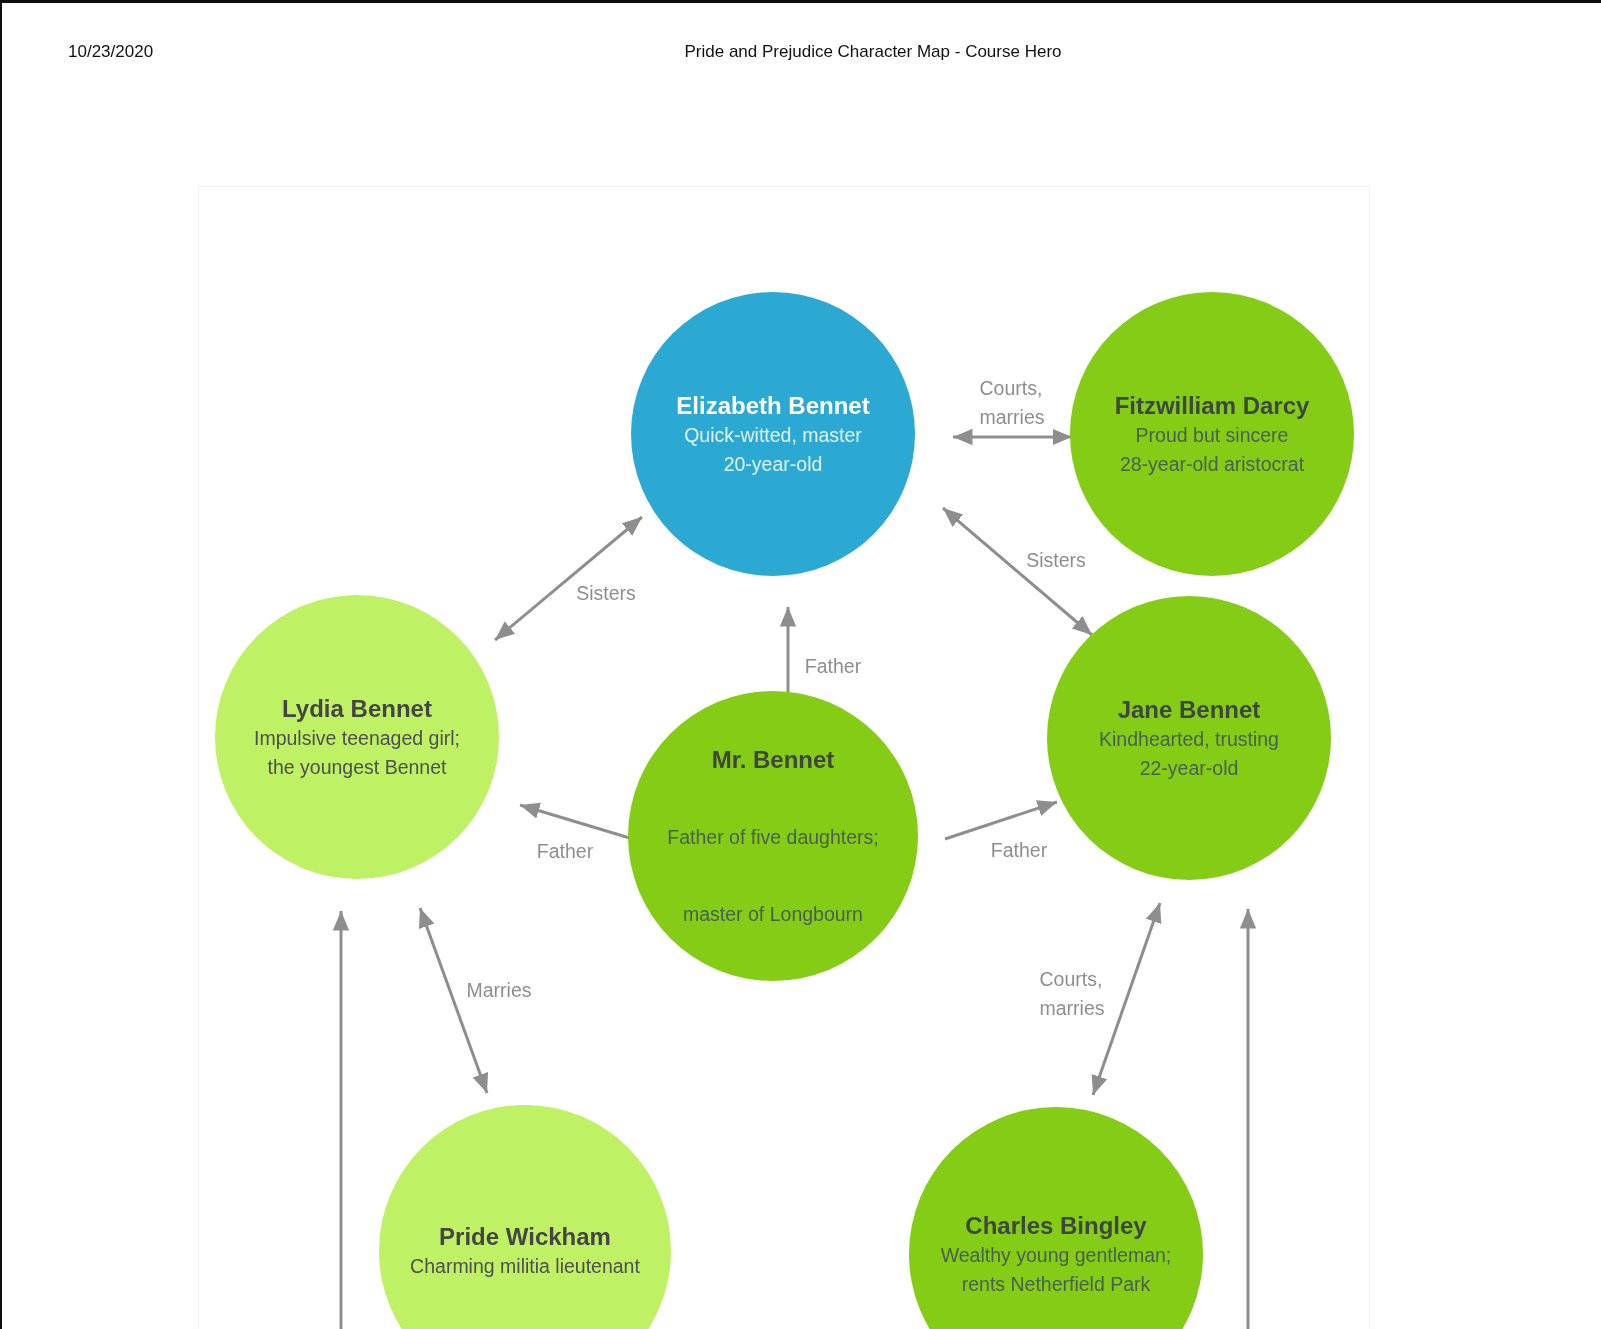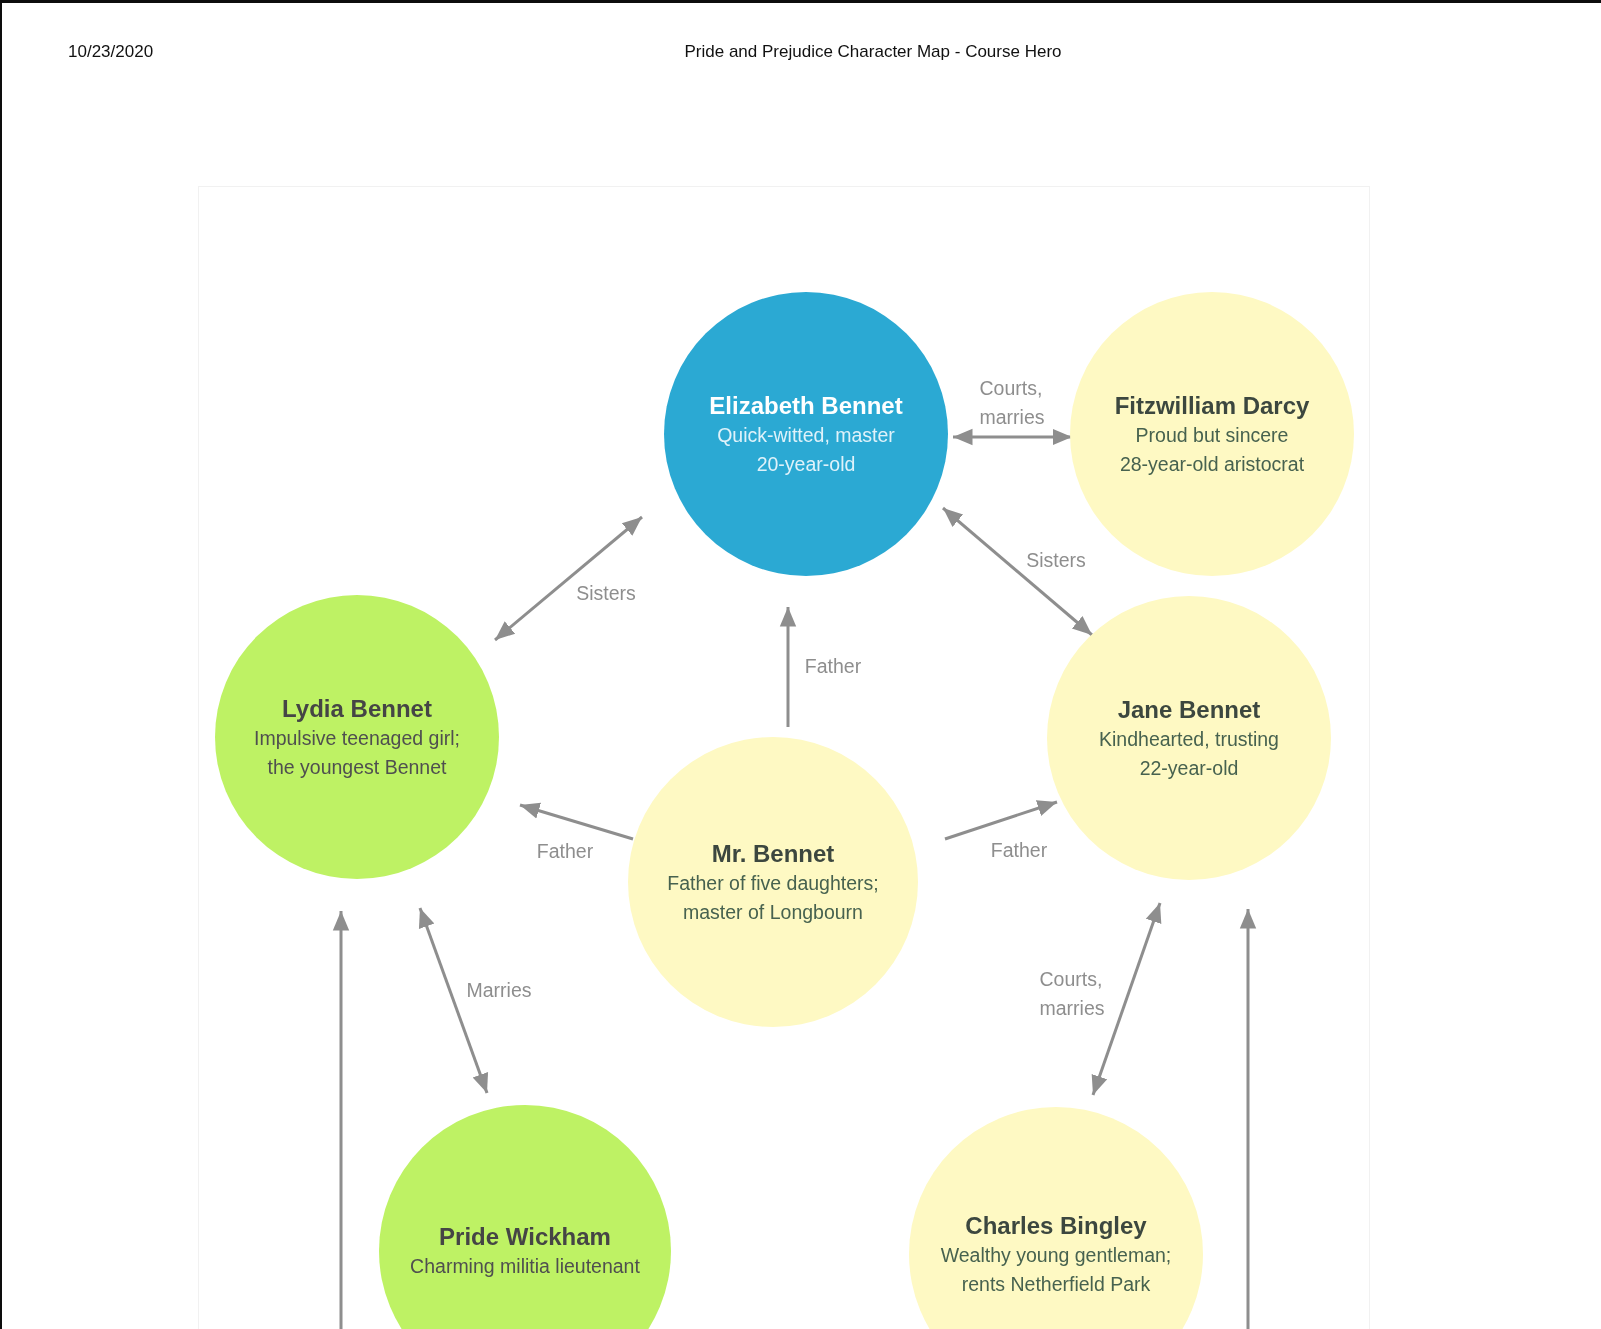--- a/index.html
+++ b/index.html
@@ -24,21 +24,21 @@
   .circle{
     position:absolute;border-radius:50%;
     display:flex;flex-direction:column;align-items:center;justify-content:center;
     text-align:center;
   }
   .circle .cname{font-size:24px;font-weight:bold;line-height:31px;}
   .circle .cdesc{font-size:19.5px;line-height:29px;}
   .c-blue{background:#2BA9D3;}
   .c-blue .cname{color:#ffffff;}
   .c-blue .cdesc{color:#dff2fa;}
-  .c-green{background:#fef9c3;}
+  .c-green{background:#84cc16;}
   .c-green .cname{color:#3c473f;}
   .c-green .cdesc{color:#47624f;}
   .c-gray{background:#bef264;}
   .c-gray .cname{color:#454545;}
   .c-gray .cdesc{color:#4f4f4f;}
 
   .rel-label{
     position:absolute;transform:translate(-50%,-50%);
     font-size:19.5px;line-height:29px;color:#8e8e8e;text-align:left;white-space:nowrap;
   }
@@ -64,21 +64,21 @@
   <line x1="642" y1="517" x2="495" y2="640" stroke="#8E8E8E" stroke-width="3" marker-start="url(#arr)" marker-end="url(#arr)"></line>
   <line x1="788" y1="727" x2="788" y2="607" stroke="#8E8E8E" stroke-width="3" marker-end="url(#arr)"></line>
   <line x1="633" y1="839" x2="520" y2="805" stroke="#8E8E8E" stroke-width="3" marker-end="url(#arr)"></line>
   <line x1="945" y1="839" x2="1057" y2="802" stroke="#8E8E8E" stroke-width="3" marker-end="url(#arr)"></line>
   <line x1="420" y1="908" x2="487" y2="1093" stroke="#8E8E8E" stroke-width="3" marker-start="url(#arr)" marker-end="url(#arr)"></line>
   <line x1="1160" y1="903" x2="1093" y2="1095" stroke="#8E8E8E" stroke-width="3" marker-start="url(#arr)" marker-end="url(#arr)"></line>
   <line x1="341" y1="1329" x2="341" y2="911" stroke="#8E8E8E" stroke-width="3" marker-end="url(#arr)"></line>
   <line x1="1248" y1="1329" x2="1248" y2="909" stroke="#8E8E8E" stroke-width="3" marker-end="url(#arr)"></line>
 </svg>
 
-<div class="circle c-blue" style="left:664px;top:292px;width:284px;height:284px;">
+<div class="circle c-blue" style="left:631px;top:292px;width:284px;height:284px;">
   <div class="cname">Elizabeth Bennet</div>
   <div class="cdesc">Quick-witted, master</div>
   <div class="cdesc">20-year-old</div>
 </div>
 
 <div class="circle c-green" style="left:1070px;top:292px;width:284px;height:284px;">
   <div class="cname">Fitzwilliam Darcy</div>
   <div class="cdesc">Proud but sincere</div>
   <div class="cdesc">28-year-old aristocrat</div>
 </div>
@@ -88,21 +88,21 @@
   <div class="cdesc">Impulsive teenaged girl;</div>
   <div class="cdesc">the youngest Bennet</div>
 </div>
 
 <div class="circle c-green" style="left:1047px;top:596px;width:284px;height:284px;">
   <div class="cname">Jane Bennet</div>
   <div class="cdesc">Kindhearted, trusting</div>
   <div class="cdesc">22-year-old</div>
 </div>
 
-<div class="circle c-green" style="left:628px;top:737px;width:290px;height:290px;">
+<div class="circle c-green" style="left:628px;top:691px;width:290px;height:290px;gap:48px;">
   <div class="cname">Mr. Bennet</div>
   <div class="cdesc">Father of five daughters;</div>
   <div class="cdesc">master of Longbourn</div>
 </div>
 
 <div class="circle c-gray" style="left:379px;top:1105px;width:292px;height:292px;">
   <div class="cname">Pride Wickham</div>
   <div class="cdesc">Charming militia lieutenant</div>
 </div>
 

